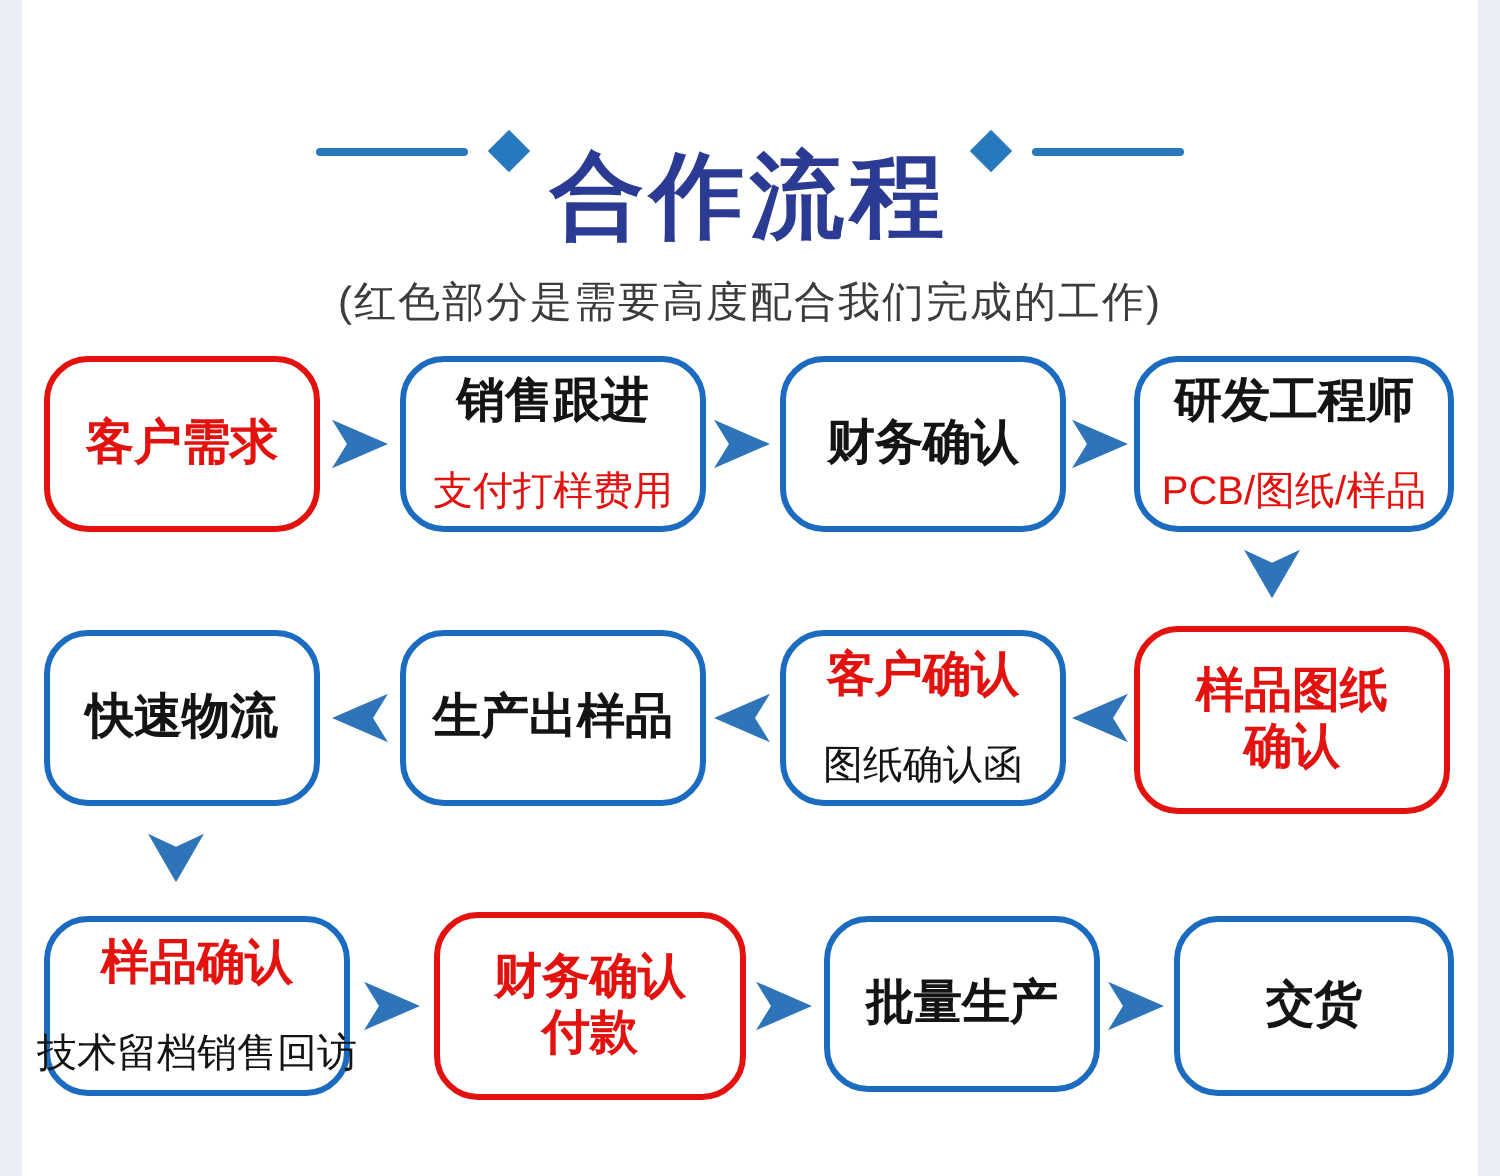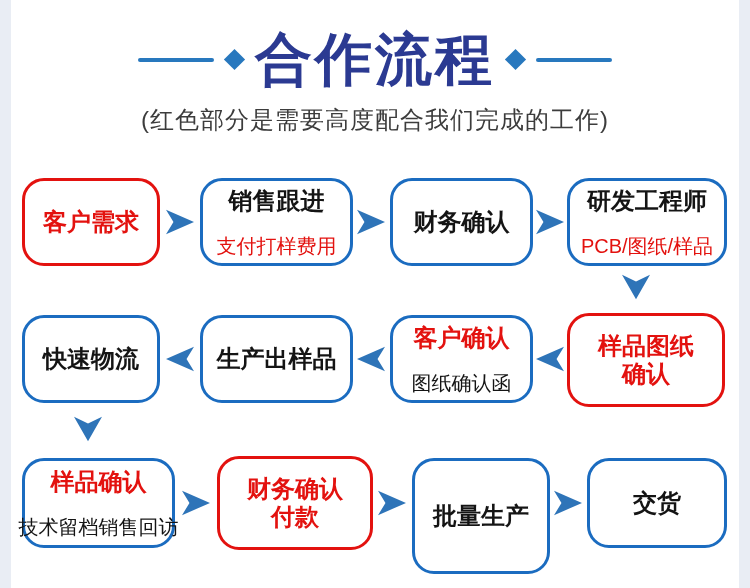--- a/index.html
+++ b/index.html
@@ -6,22 +6,22 @@
   body{font-family:"Liberation Sans","DejaVu Sans",sans-serif;background:#ffffff;}
   .page{position:relative;width:750px;height:588px;background:#ffffff;overflow:hidden;margin:0 auto;}
   .edge-strip{position:absolute;top:0;width:11px;height:588px;background:var(--edge-strip,#e9edf4);}
   .edge-left{left:0;}
   .edge-right{right:0;}
 
   .header{position:absolute;top:24px;left:0;width:750px;text-align:center;}
   .title-row{display:flex;align-items:center;justify-content:center;gap:13px;}
   .orn-line{width:76px;height:4px;border-radius:2px;background:var(--accent-blue,#2878be);}
   .orn-diamond{width:15px;height:15px;background:var(--accent-blue,#2878be);transform:rotate(45deg);}
-  .title{font-size:57px;font-weight:900;letter-spacing:3px;color:var(--title-navy,#2b3a92);line-height:1.25;}
-  .subtitle{margin-top:9px;font-size:24px;color:var(--subtitle-gray,#3c3c3c);letter-spacing:1px;}
+  .title{font-size:47px;font-weight:900;letter-spacing:3px;color:var(--title-navy,#2b3a92);line-height:1.25;margin-top:45px;}
+  .subtitle{margin-top:9px;font-size:21px;color:var(--subtitle-gray,#3c3c3c);letter-spacing:1px;}
 
   .box{position:absolute;background:#fff;border:3px solid;border-radius:22px;
        display:flex;flex-direction:column;align-items:center;justify-content:center;
        box-sizing:border-box;text-align:center;padding:2px;}
   .b-blue{border-color:var(--box-blue,#1b6cc0);}
   .b-red{border-color:var(--red,#e3120f);}
   .box-title{font-size:24px;font-weight:bold;color:var(--text-black,#141414);line-height:1.18;white-space:nowrap;}
   .t-red{color:var(--red,#e3120f);}
   .box-sub{font-size:20px;margin-top:20px;color:var(--text-black,#141414);line-height:1.1;white-space:nowrap;}
   .s-red{color:var(--red,#e3120f);}
@@ -78,21 +78,21 @@
   </div>
 
   <div class="box b-blue" style="left:22px;top:458px;width:153px;height:90px;">
     <div class="box-title t-red">样品确认</div>
     <div class="box-sub">技术留档销售回访</div>
   </div>
   <div class="box b-red" style="left:217px;top:456px;width:156px;height:94px;">
     <div class="box-title t-red">财务确认</div>
     <div class="box-title t-red">付款</div>
   </div>
-  <div class="box b-blue" style="left:412px;top:458px;width:138px;height:116px;">
+  <div class="box b-blue" style="left:412px;top:458px;width:138px;height:88px;">
     <div class="box-title">批量生产</div>
   </div>
   <div class="box b-blue" style="left:587px;top:458px;width:140px;height:90px;text-align:right;">
     <div class="box-title">交货</div>
   </div>
 
   <div class="arrow" style="left:164px;top:208px;">
       <svg viewBox="0 0 34 30">
         <path fill="currentColor" d="M2,2 L32,15 L2,28 L10,15 Z"></path>
       </svg>

